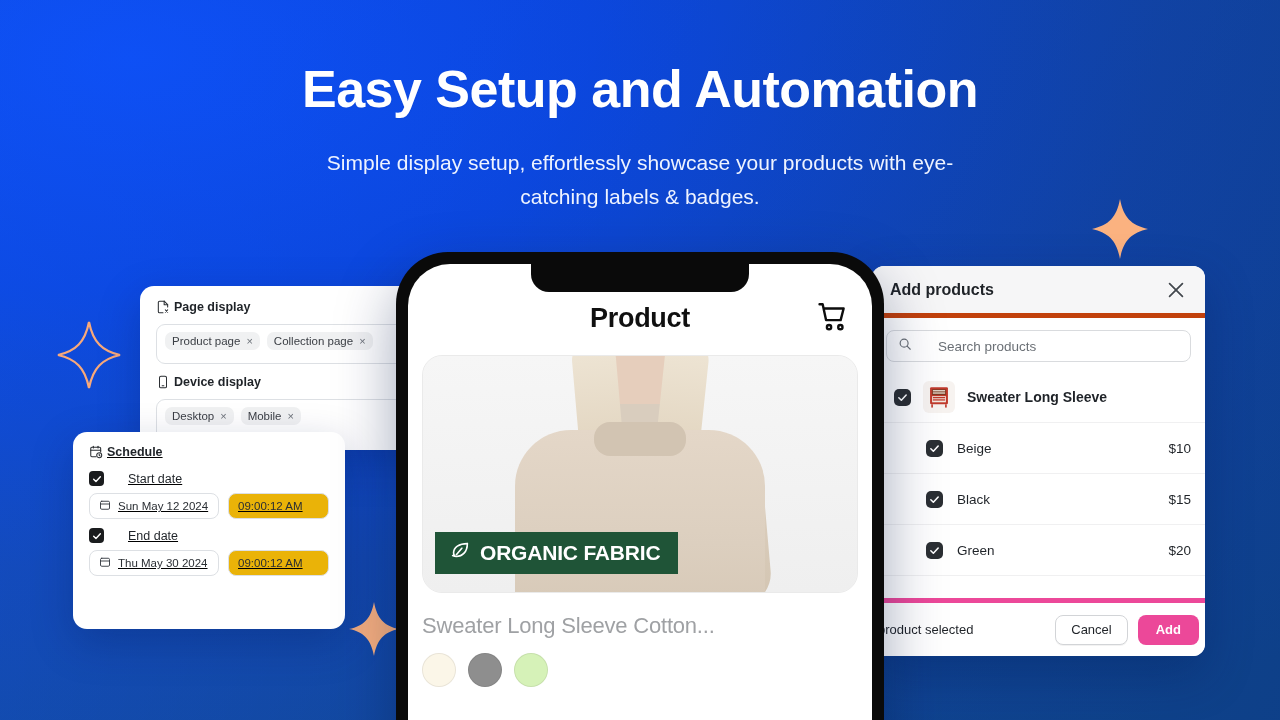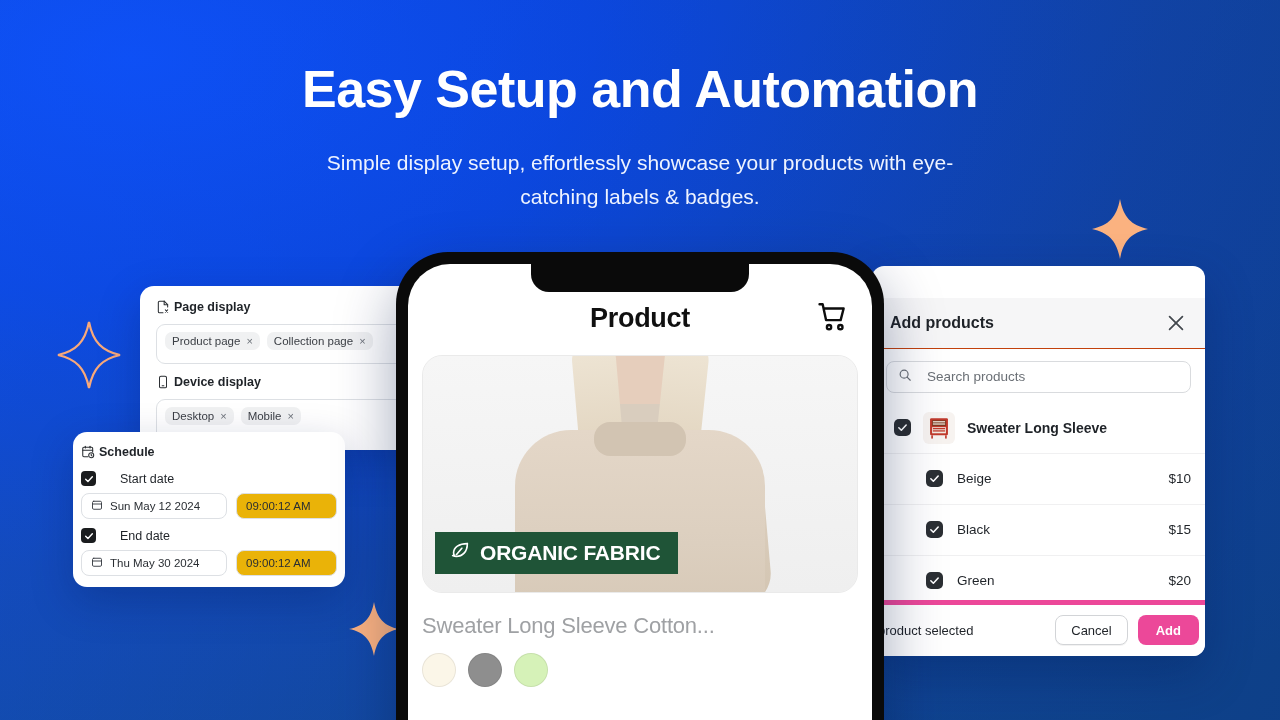--- a/index.html
+++ b/index.html
@@ -193,23 +193,24 @@
     color: #3A3E44;
     display: flex; align-items: center; gap: 6px;
   }
   .chip-x { color: #6B7178; font-size: 11px; cursor: pointer; }
   .field-placeholder { font-size: 12.5px; color: #6E7379; padding-left: 2px; }
   .gap-10 { height: 11px; }
 
   
   .card-schedule {
     left: 73px; top: 432px;
-    width: 272px; height: 155px;
-    padding: 13px 8px;
+    width: 272px; height: 197px;
+    padding: 13px 16px;
     z-index: 25;
+    text-decoration: underline;
   }
   .chk-row { display: flex; align-items: center; gap: 24px; margin: 9px 0 7px 0; }
   .chk {
     width: 15px; height: 15px; border-radius: 4px;
     background: #1A1C1E;
     display: flex; align-items: center; justify-content: center;
     flex: 0 0 auto;
   }
   .chk svg { width: 10px; height: 10px; color: #FFFFFF; }
   .chk-label { font-size: 12.5px; color: #1F2328; font-weight: 400; }
@@ -242,32 +243,31 @@
     background: #FFFFFF;
     border-radius: 12px;
     box-shadow: 0 18px 48px rgba(3,25,80,0.30);
     z-index: 22;
     display: flex; flex-direction: column;
     overflow: hidden;
   }
   .modal-header {
     height: 52px;
     background: #F6F6F7;
-    border-bottom: 1px solid #c2410c;
+    border-bottom: 5px solid #c2410c;
     display: flex; align-items: center; justify-content: space-between;
     padding: 8px 18px;
-    margin-top: 32px;
   }
   .modal-title { font-size: 16px; font-weight: 700; color: #1F2328; }
   .modal-close { width: 22px; height: 22px; color: #43484E; cursor: pointer; }
   .modal-search-wrap { padding: 12px 14px 10px 14px; }
   .search-box {
     height: 32px;
     border: 1px solid #D9DBDE; border-radius: 8px;
-    display: flex; align-items: center; gap: 15px;
+    display: flex; align-items: center; gap: 26px;
     padding: 0 11px;
     background: #FFFFFF;
   }
   .search-box svg { width: 14px; height: 14px; color: #6B7076; flex: 0 0 auto; }
   .search-ph { font-size: 13.5px; color: #6B7076; }
   .modal-list { flex: 1 1 auto; overflow: hidden; }
   .prow {
     display: flex; align-items: center;
     height: 51px;
     padding: 0 14px;

